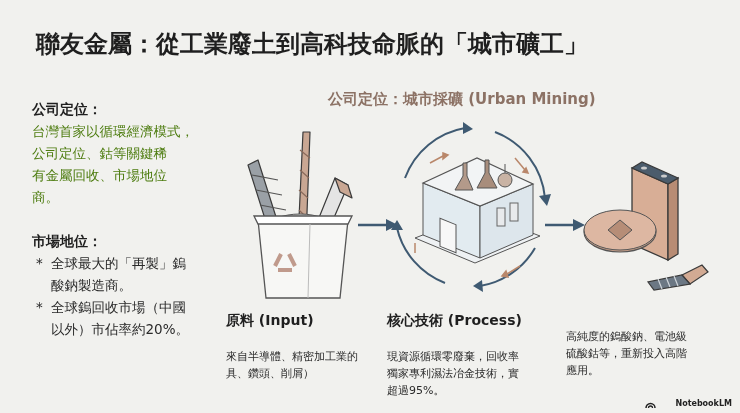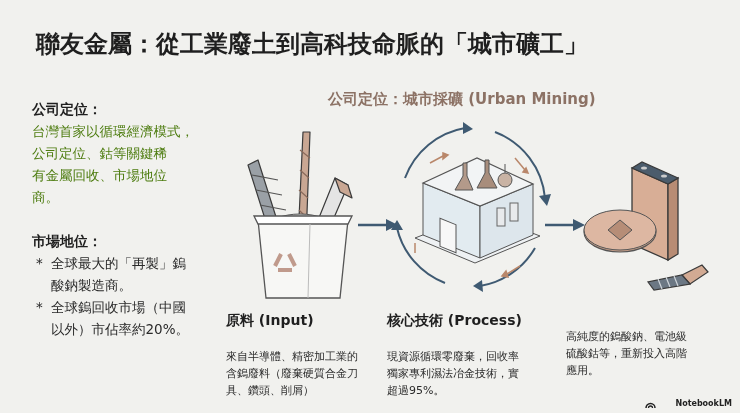--- a/index.html
+++ b/index.html
@@ -163,21 +163,20 @@
 
   <polygon points="100,115 120,105 126,112 108,124" fill="#d2aa93" stroke="#3a3a3a" stroke-width="1.2"></polygon>
   <polygon points="100,115 108,124 72,130 66,122" fill="#6c7884" stroke="#3a3a3a" stroke-width="1.2"></polygon>
   <path d="M76,119 L80,129 M84,117 L88,127 M92,116 L96,126" stroke="#cfd5da" stroke-width="1.2"></path>
 </svg>
 
 <div class="col-text" style="left:226px">
   <div class="col-h">原料 (Input)</div>
   <div class="col-p">
     <div>來自半導體、精密加工業的</div>
-    <div>含鎢廢料（廢棄硬質合金刀</div>
     <div>具、鑽頭、削屑）</div>
   </div>
 </div>
 
 <div class="col-text" style="left:387px">
   <div class="col-h">核心技術 (Process)</div>
   <div class="col-p">
     <div>現資源循環零廢棄，回收率</div>
     <div>獨家專利濕法冶金技術，實</div>
     <div>超過95%。</div>

